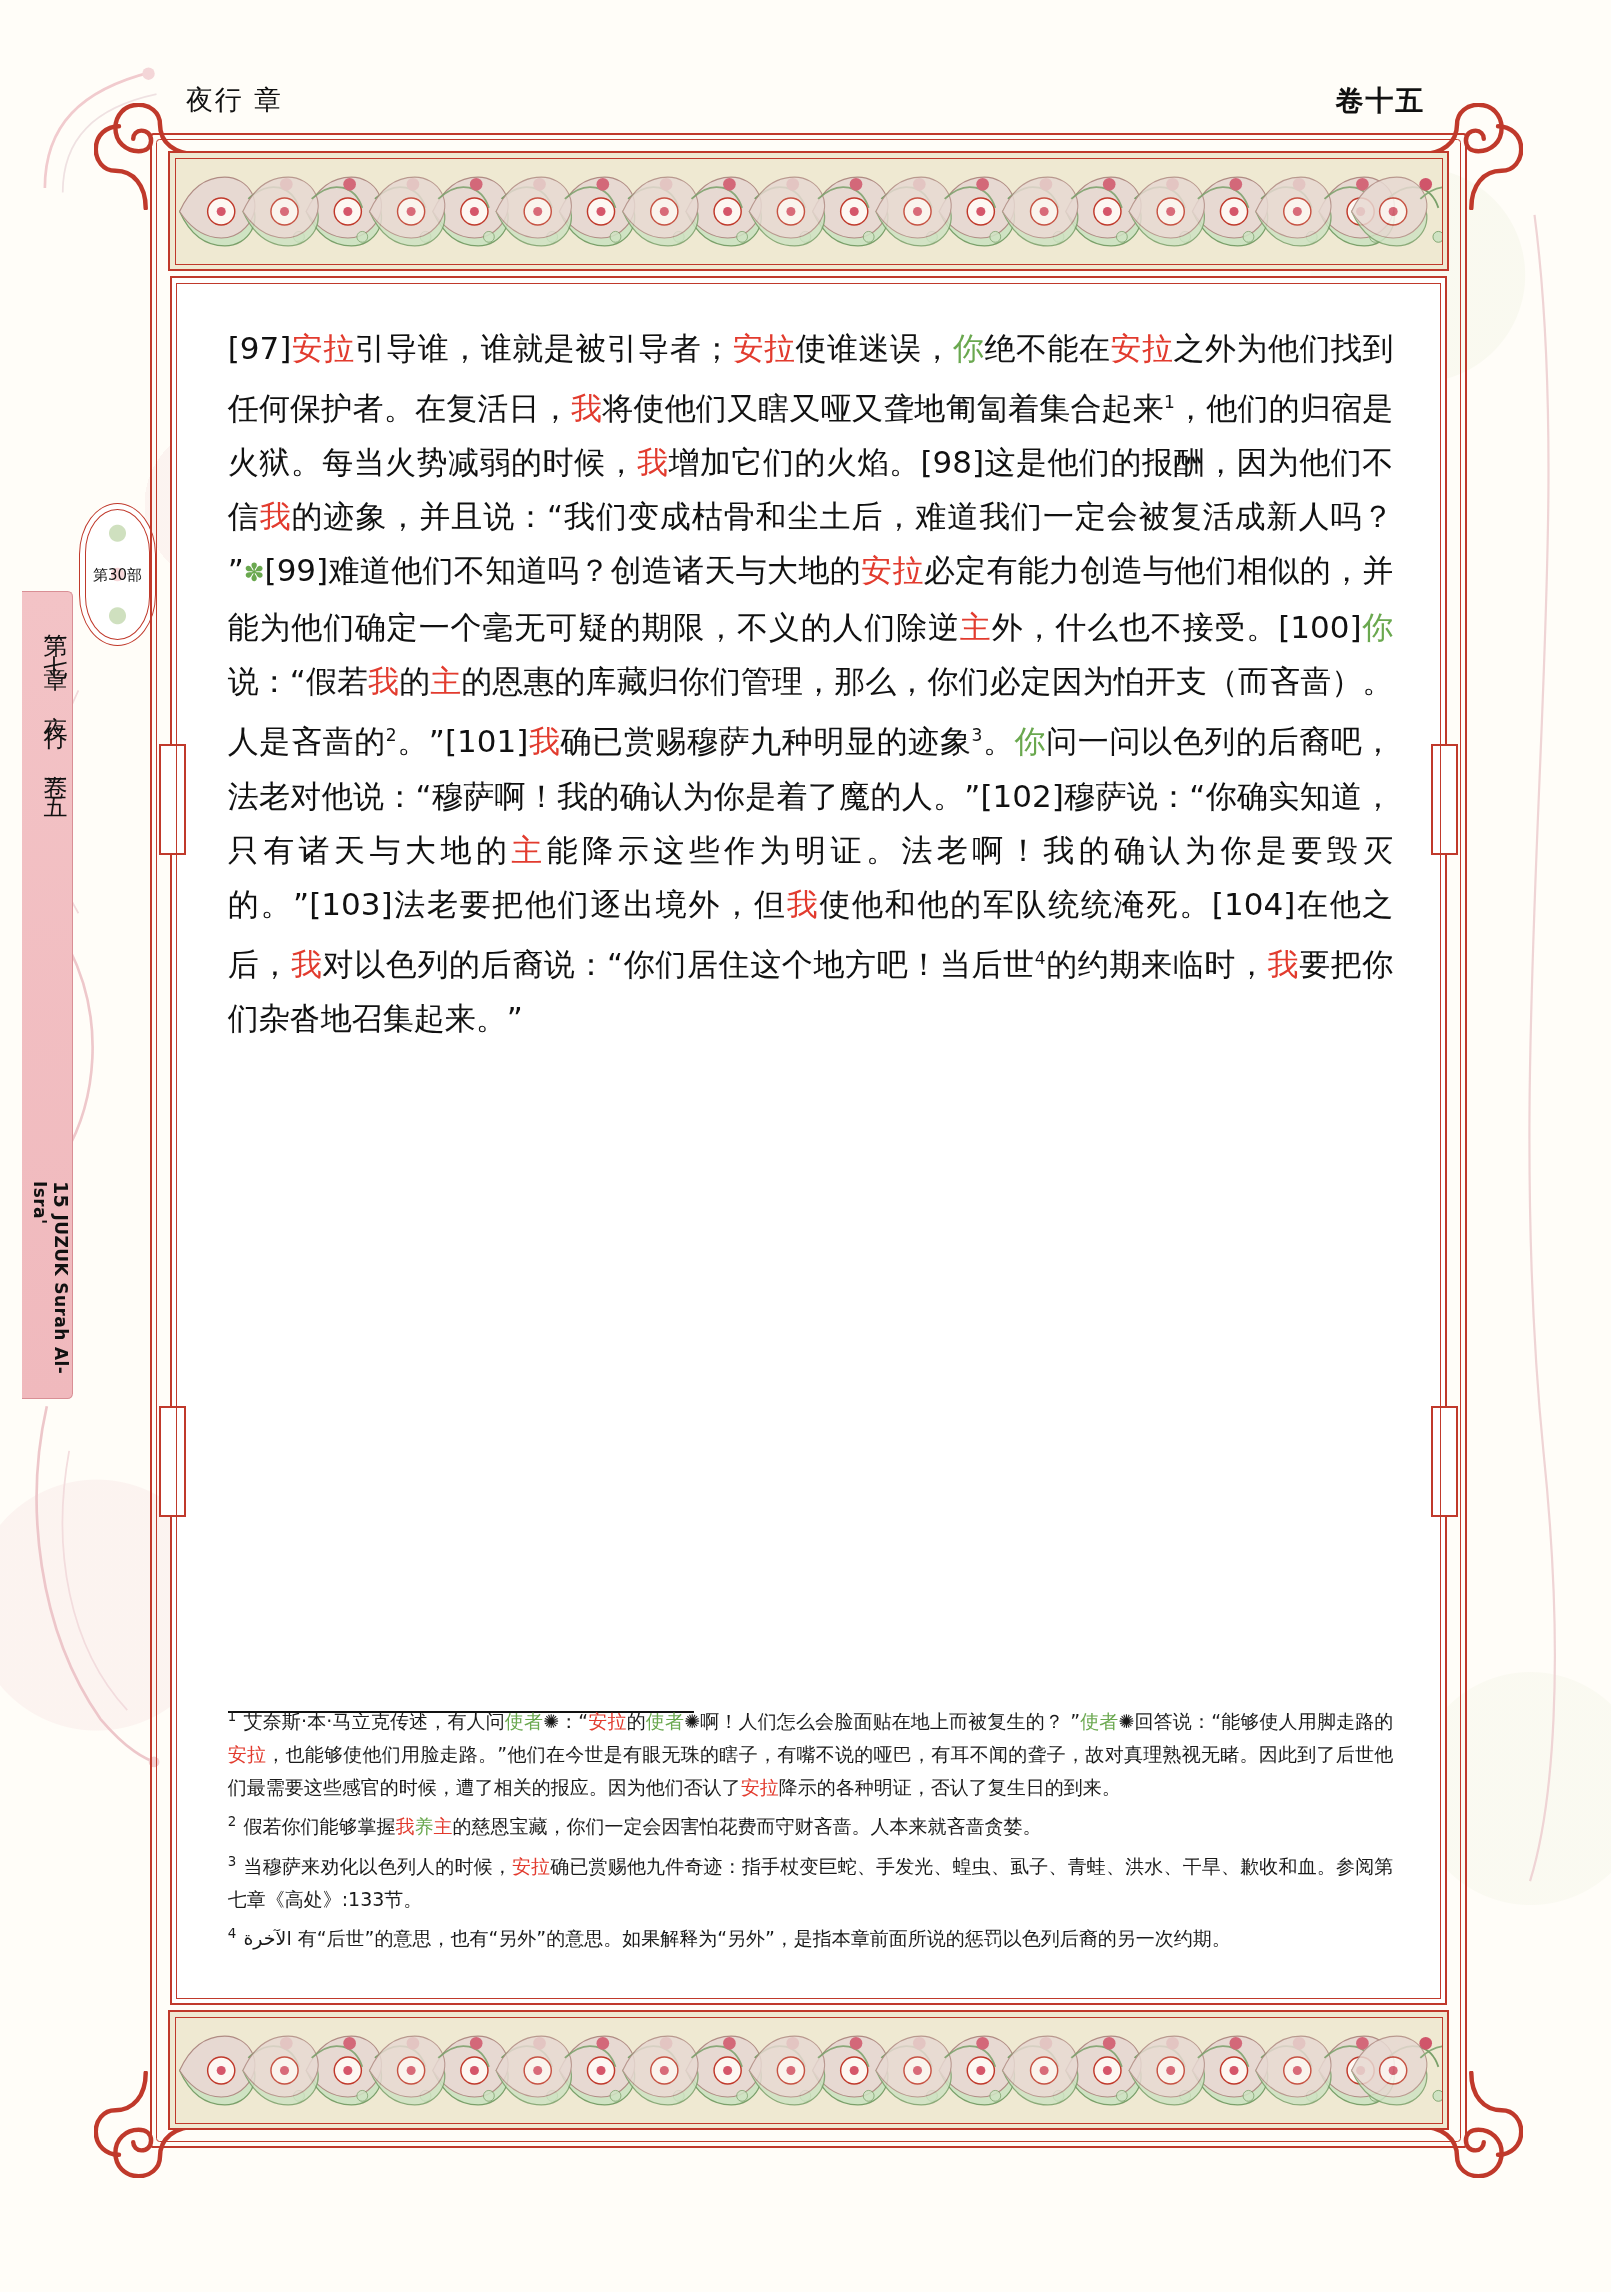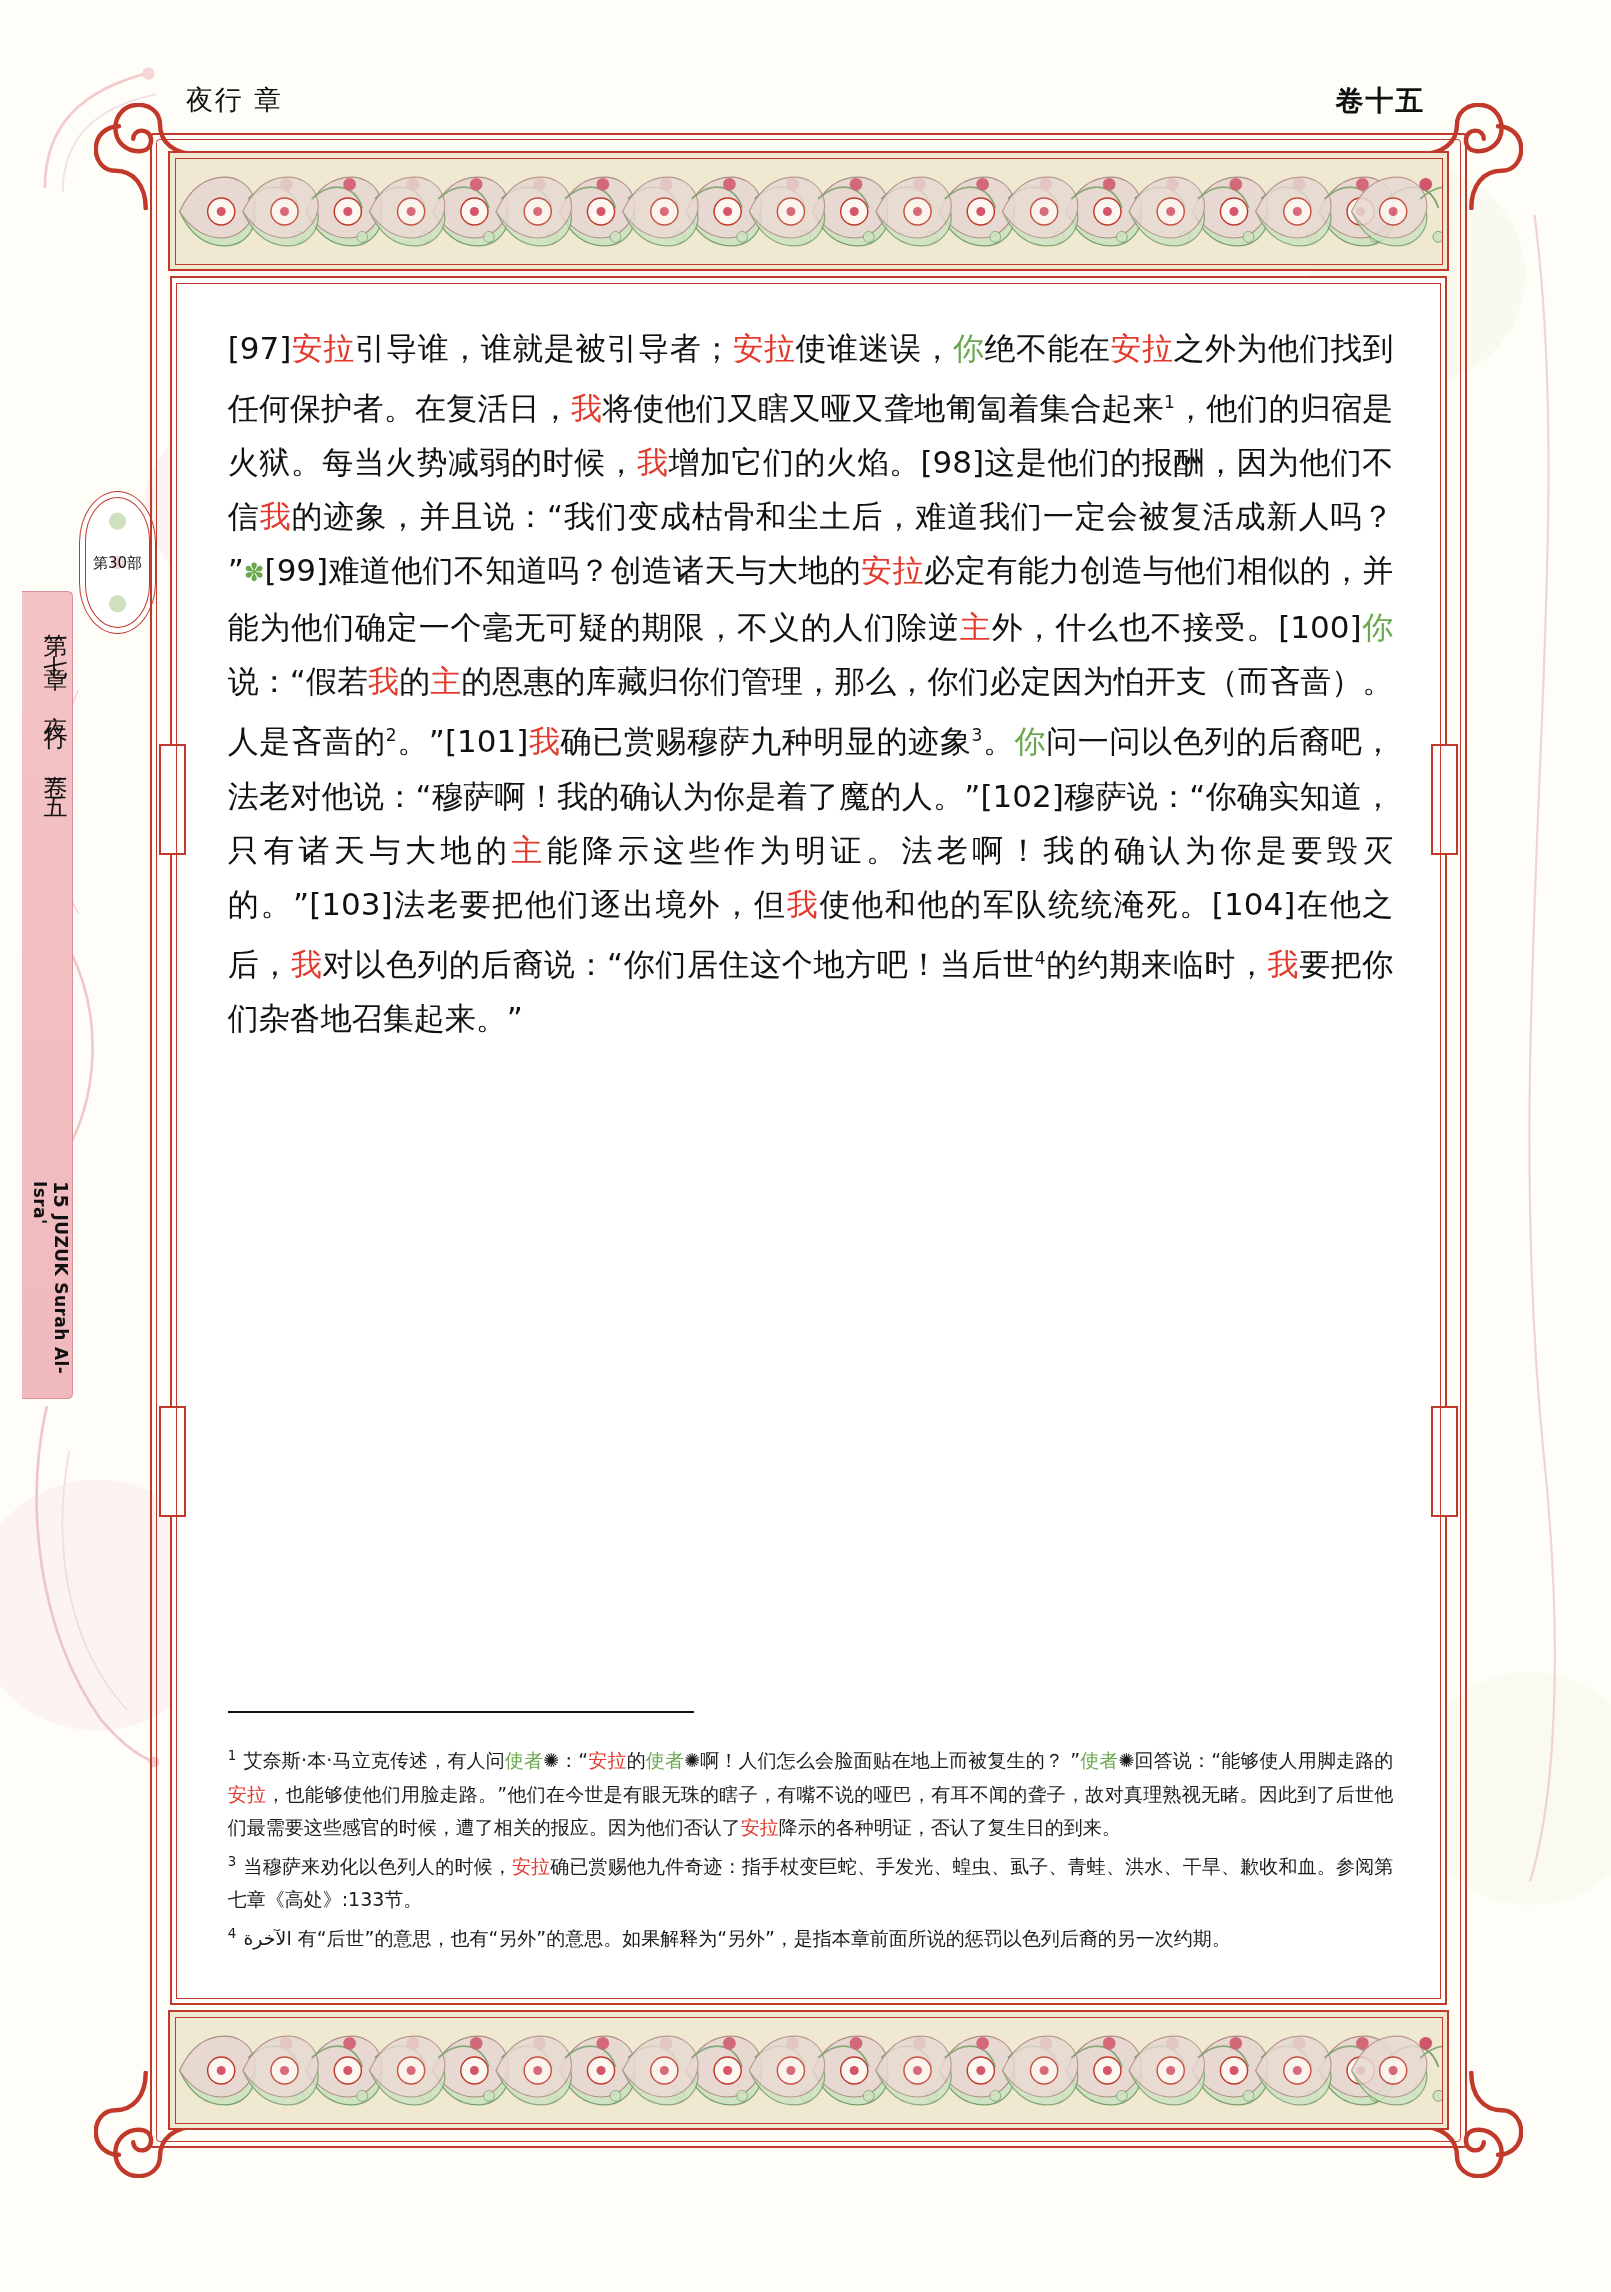--- a/index.html
+++ b/index.html
@@ -203,21 +203,21 @@
     text-align: left;
     padding-left: 5.4px;
     box-sizing: border-box;
   }
   #side-tab .vlatin .num { font-size: 19px; }
 
   
   #juz-badge {
     position: absolute;
     left: 79px;
-    top: 491px;
+    top: 503px;
     width: 77px;
     height: 143px;
   }
   #juz-badge .pill {
     position: absolute;
     inset: 0;
     border: 1.8px solid #c0392b;
     border-radius: 39px 39px 39px 39px / 52px 52px 52px 52px;
     background: #ffffff;
   }
@@ -429,20 +429,21 @@
       <div class="notch right" style="top:466px;"></div>
       <div class="notch left" style="top:1128px;"></div>
       <div class="notch right" style="top:1128px;"></div>
 
       <div id="body-text">[97]<span class="rd">安拉</span>引导谁，谁就是被引导者；<span class="rd">安拉</span>使谁迷误，<span class="gn">你</span>绝不能在<span class="rd">安拉</span>之外为他们找到任何保护者。在复活日，<span class="rd">我</span>将使他们又瞎又哑又聋地匍匐着集合起来<sup>1</sup>，他们的归宿是火狱。每当火势减弱的时候，<span class="rd">我</span>增加它们的火焰。[98]这是他们的报酬，因为他们不信<span class="rd">我</span>的迹象，并且说：“我们变成枯骨和尘土后，难道我们一定会被复活成新人吗？ ”<span class="flower">✽</span>[99]难道他们不知道吗？创造诸天与大地的<span class="rd">安拉</span>必定有能力创造与他们相似的，并能为他们确定一个毫无可疑的期限，不义的人们除逆<span class="rd">主</span>外，什么也不接受。[100]<span class="gn">你</span>说：“假若<span class="rd">我</span>的<span class="rd">主</span>的恩惠的库藏归你们管理，那么，你们必定因为怕开支（而吝啬）。人是吝啬的<sup>2</sup>。”[101]<span class="rd">我</span>确已赏赐穆萨九种明显的迹象<sup>3</sup>。<span class="gn">你</span>问一问以色列的后裔吧，法老对他说：“穆萨啊！我的确认为你是着了魔的人。”[102]穆萨说：“你确实知道，只有诸天与大地的<span class="rd">主</span>能降示这些作为明证。法老啊！我的确认为你是要毁灭的。”[103]法老要把他们逐出境外，但<span class="rd">我</span>使他和他的军队统统淹死。[104]在他之后，<span class="rd">我</span>对以色列的后裔说：“你们居住这个地方吧！当后世<sup>4</sup>的约期来临时，<span class="rd">我</span>要把你们杂沓地召集起来。”</div>
 
       <div id="fn-rule"></div>
 
       <div id="footnotes">
           <p class="fn"><span class="mark">1</span>艾奈斯·本·马立克传述，有人问<span class="gn">使者</span>✺：“<span class="rd">安拉</span>的<span class="gn">使者</span>✺啊！人们怎么会脸面贴在地上而被复生的？ ”<span class="gn">使者</span>✺回答说：“能够使人用脚走路的<span class="rd">安拉</span>，也能够使他们用脸走路。”他们在今世是有眼无珠的瞎子，有嘴不说的哑巴，有耳不闻的聋子，故对真理熟视无睹。因此到了后世他们最需要这些感官的时候，遭了相关的报应。因为他们否认了<span class="rd">安拉</span>降示的各种明证，否认了复生日的到来。</p>
+          <p class="fn"><span class="mark">2</span>假若你们能够掌握<span class="rd">我</span><span class="gn">养</span><span class="rd">主</span>的慈恩宝藏，你们一定会因害怕花费而守财吝啬。人本来就吝啬贪婪。</p>
           <p class="fn"><span class="mark">3</span>当穆萨来劝化以色列人的时候，<span class="rd">安拉</span>确已赏赐他九件奇迹：指手杖变巨蛇、手发光、蝗虫、虱子、青蛙、洪水、干旱、歉收和血。参阅第七章《高处》:133节。</p>
           <p class="fn"><span class="mark">4</span>الآخرة 有“后世”的意思，也有“另外”的意思。如果解释为“另外”，是指本章前面所说的惩罚以色列后裔的另一次约期。</p>
         </div>
     </div>
   </div>
 
 
 </div>
 
 

